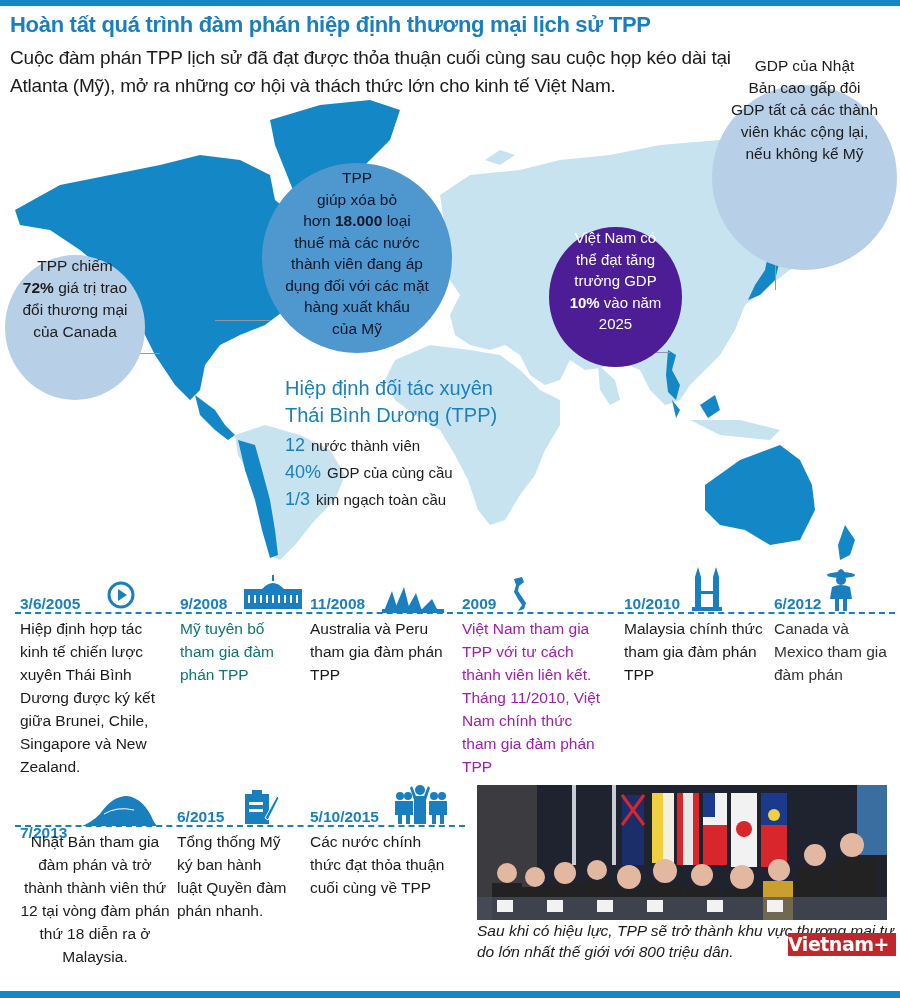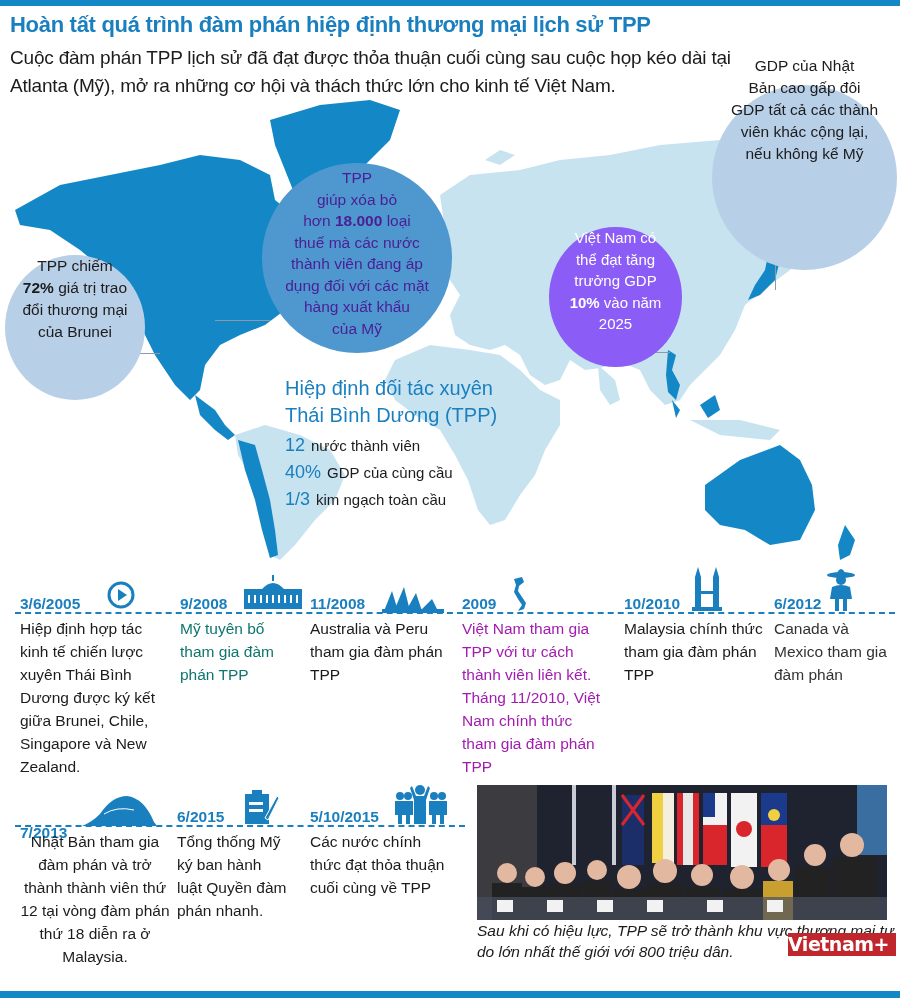--- a/index.html
+++ b/index.html
@@ -11,27 +11,27 @@
 
   .title { position: absolute; left: 10px; top: 12px; font-size: 22px; color: #1a7fbf; letter-spacing: -0.3px; }
   .subtitle { position: absolute; left: 10px; top: 44px; width: 760px; font-size: 19px; line-height: 28px; color: #1c1c1c; letter-spacing: -0.2px; }
 
   
   .map { position: absolute; left: 0; top: 100px; width: 900px; height: 465px; }
   .map svg { position: absolute; left: 0; top: 0; }
 
   .bubble { position: absolute; border-radius: 50%; display: flex; align-items: flex-start; justify-content: center; text-align: center; }
   .bubble .btxt { font-size: 15px; line-height: 22px; }
-  .bubble-us { left: 262px; top: 163px; width: 190px; height: 190px; background: #4f98cf; color: #4c1d95; }
+  .bubble-us { left: 262px; top: 163px; width: 190px; height: 190px; background: #4f98cf; color: #0f172a; }
   .bubble-us .btxt { font-size: 15.5px; line-height: 21.5px; padding-top: 4px; }
   .bubble-japan { left: 712px; top: 85px; width: 185px; height: 185px; background: #b8cfe8; color: #1c1c1c; }
   .bubble-japan .btxt { font-size: 15.5px; line-height: 22px; margin-top: -30px; }
   .bubble-mexico { left: 5px; top: 255px; width: 140px; height: 145px; background: #b8cfe8; color: #1c1c1c; }
   .bubble-mexico .btxt { font-size: 15.5px; line-height: 22px; }
-  .bubble-vn { left: 549px; top: 227px; width: 133px; height: 140px; background: #8b5cf6; color: #ffffff; }
+  .bubble-vn { left: 549px; top: 227px; width: 133px; height: 140px; background: #4c1d95; color: #ffffff; }
   .bubble-vn .btxt { font-size: 15px; line-height: 21.5px; }
 
   .leader { position: absolute; height: 1px; background: #8a9aa8; }
 
   .tpp-box { position: absolute; left: 285px; top: 375px; }
   .tpp-heading { font-size: 20px; line-height: 27px; color: #1a7fbf; }
   .tpp-stat { display: flex; align-items: baseline; margin-top: 6px; }
   .tpp-stat .num { font-size: 18px; color: #1a7fbf; margin-right: 6px; }
   .tpp-stat .lbl { font-size: 15px; color: #1c1c1c; }
   .tl-line { position: absolute; left: 15px; height: 0; border-top: 2px dashed #1a7fbf; }
@@ -110,21 +110,21 @@
     <span>viên khác cộng lại,</span><br>
     <span>nếu không kể Mỹ</span>
   </div>
 </div>
 
 <div class="bubble bubble-mexico">
   <div class="btxt">
     <span>TPP chiếm</span><br>
     <b>72%</b><span> giá trị trao</span><br>
     <span>đổi thương mại</span><br>
-    <span>của Brunei</span>
+    <span>của Canada</span>
   </div>
 </div>
 
 <div class="bubble bubble-vn">
   <div class="btxt">
     <span>Việt Nam có</span><br>
     <span>thể đạt tăng</span><br>
     <span>trưởng GDP</span><br>
     <b>10%</b><span> vào năm</span><br>
     <span>2025</span>

